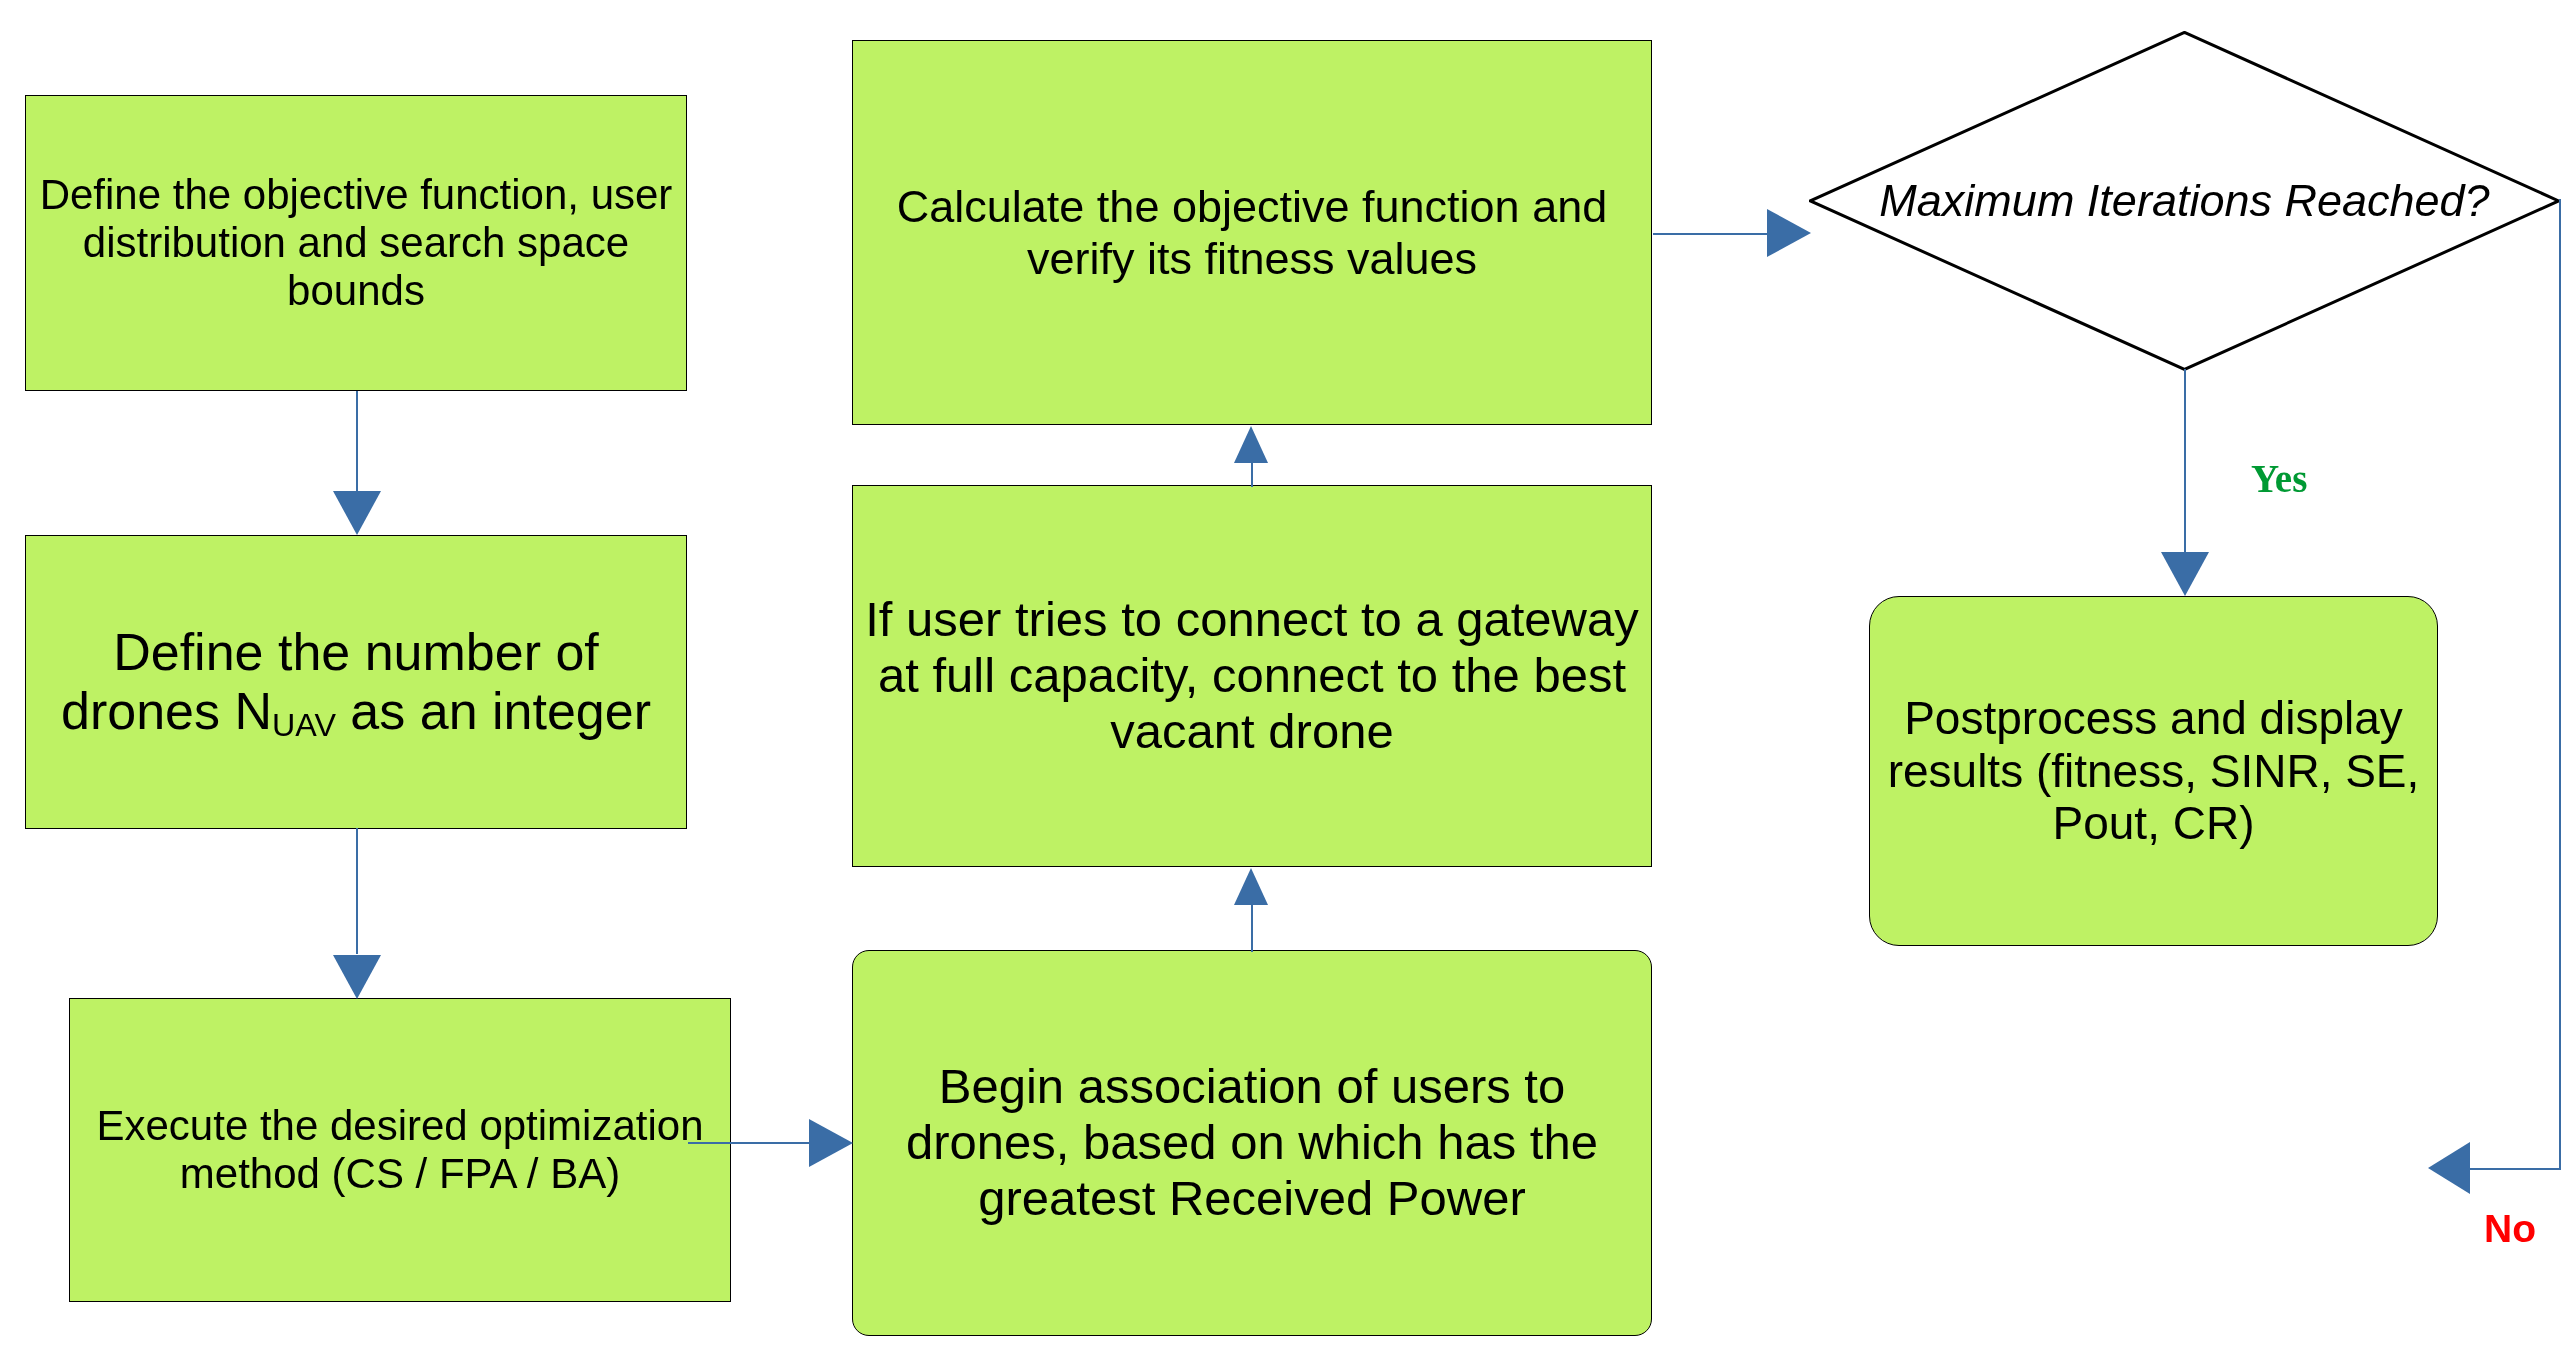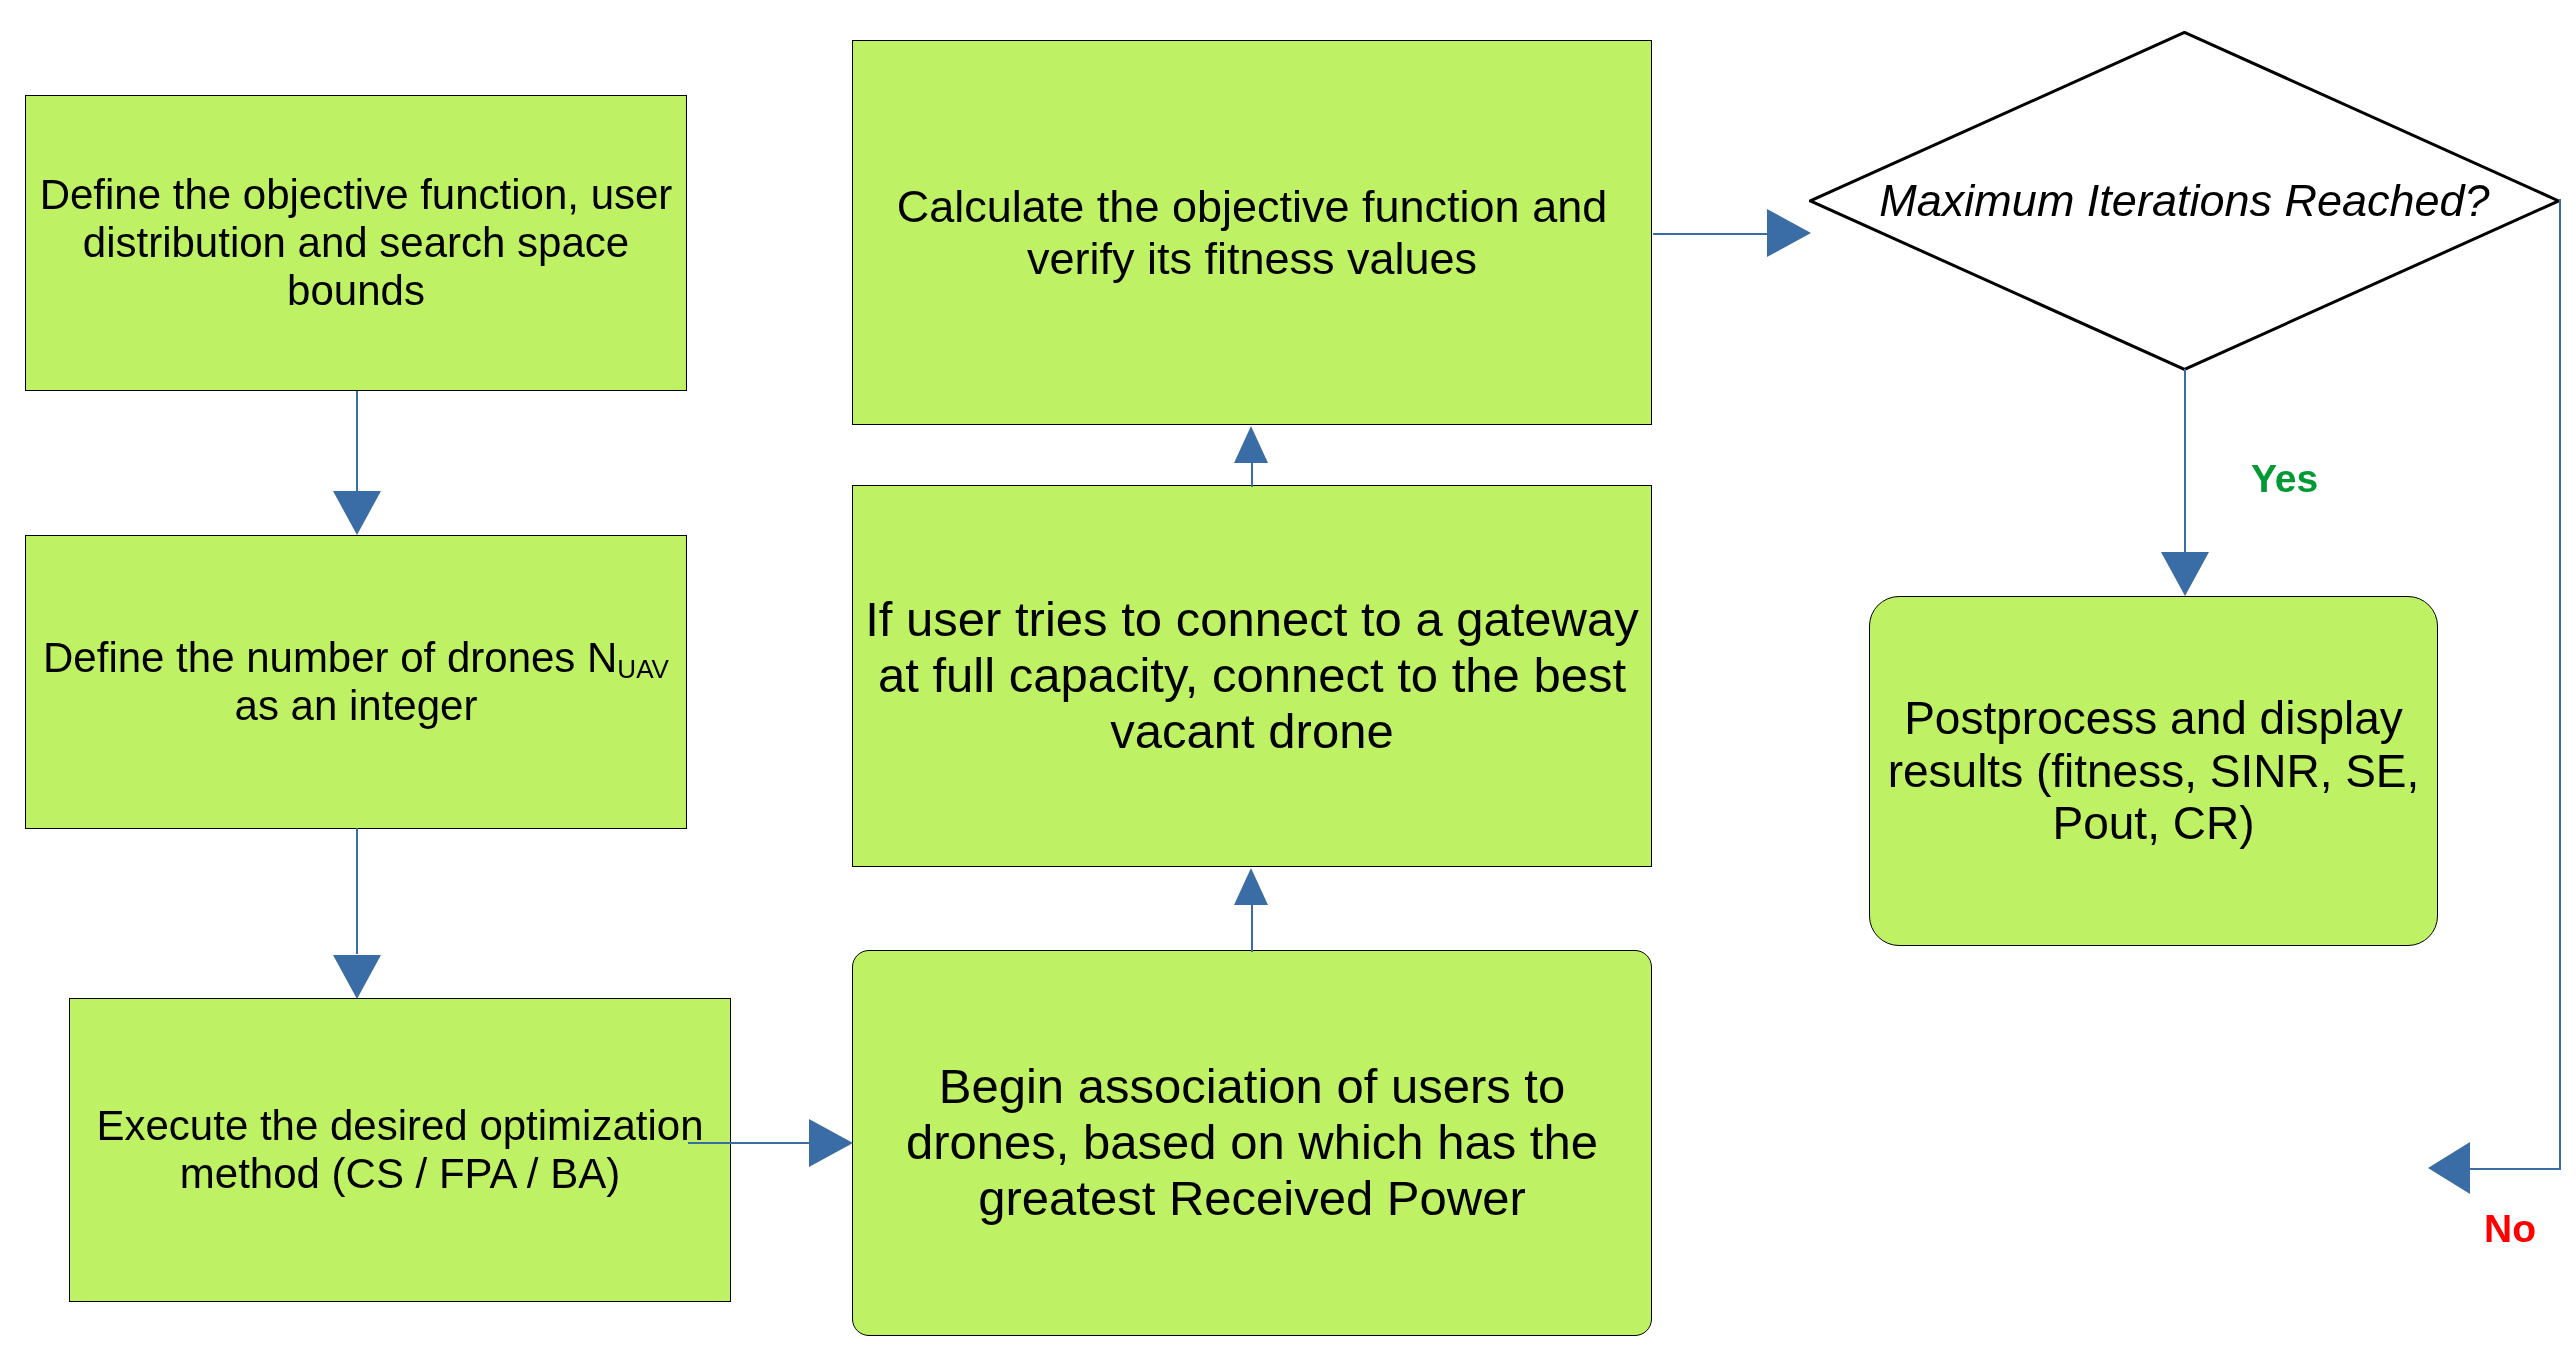--- a/index.html
+++ b/index.html
@@ -27,21 +27,21 @@
   }
   .rounded{
     border:1.4px solid #000000;
     border-radius:30px;
   }
   .node span.txt{display:block;width:100%;padding:0 9.5px;}
   sub{font-size:0.62em;vertical-align:baseline;position:relative;top:0.22em;letter-spacing:0;}
 
   
   #n-define-objective{left:25px;  top:95px;  width:662px;  height:296px; font-size:42px;}
-  #n-define-drones   {left:25px;  top:535px;  width:662px;  height:294px; font-size:42px;}
+  #n-define-drones   {left:25px;  top:535px;  width:662px;  height:294px; font-size:52px;}
   #n-execute-method  {left:25px;  top:998px; width:662px;  height:304px; font-size:42px;margin-left:44px;}
 
   #n-calculate-obj   {left:852px;top:40px;   width:800px; height:385px; font-size:45px;}
   #n-full-capacity   {left:852px;top:485px;  width:800px; height:382px; font-size:49px;}
   #n-begin-assoc     {left:852px;top:950px; width:800px; height:386px; font-size:49px;border-radius:17px;}
 
   #n-postprocess     {left:1869px;top:596px;  width:569px;  height:350px; font-size:46px;}
   #n-reiterate       {left:1869px;top:989px; width:569px;  height:347px; font-size:44px;}
 
   
@@ -92,21 +92,21 @@
     border-right:42px solid #3A6DA6;
   }
 
   .edge-label{
     position:absolute;
     font-weight:bold;
     font-size:39px;
     line-height:1;
     white-space:nowrap;
   }
-  #lbl-yes{left:2251px; top:459px; color:#009933;}
+  #lbl-yes{left:2251px; top:459px; color:#009933;font-family:Liberation Serif, serif;}
   #lbl-no {left:2484px; top:1209px; color:#FF0000;}
 </style>
 </head>
 <body>
 
 <div id="canvas">
 
   <div class="node rect" id="n-define-objective">
     <span class="txt">Define the objective function, user distribution and search space bounds</span>
   </div>

